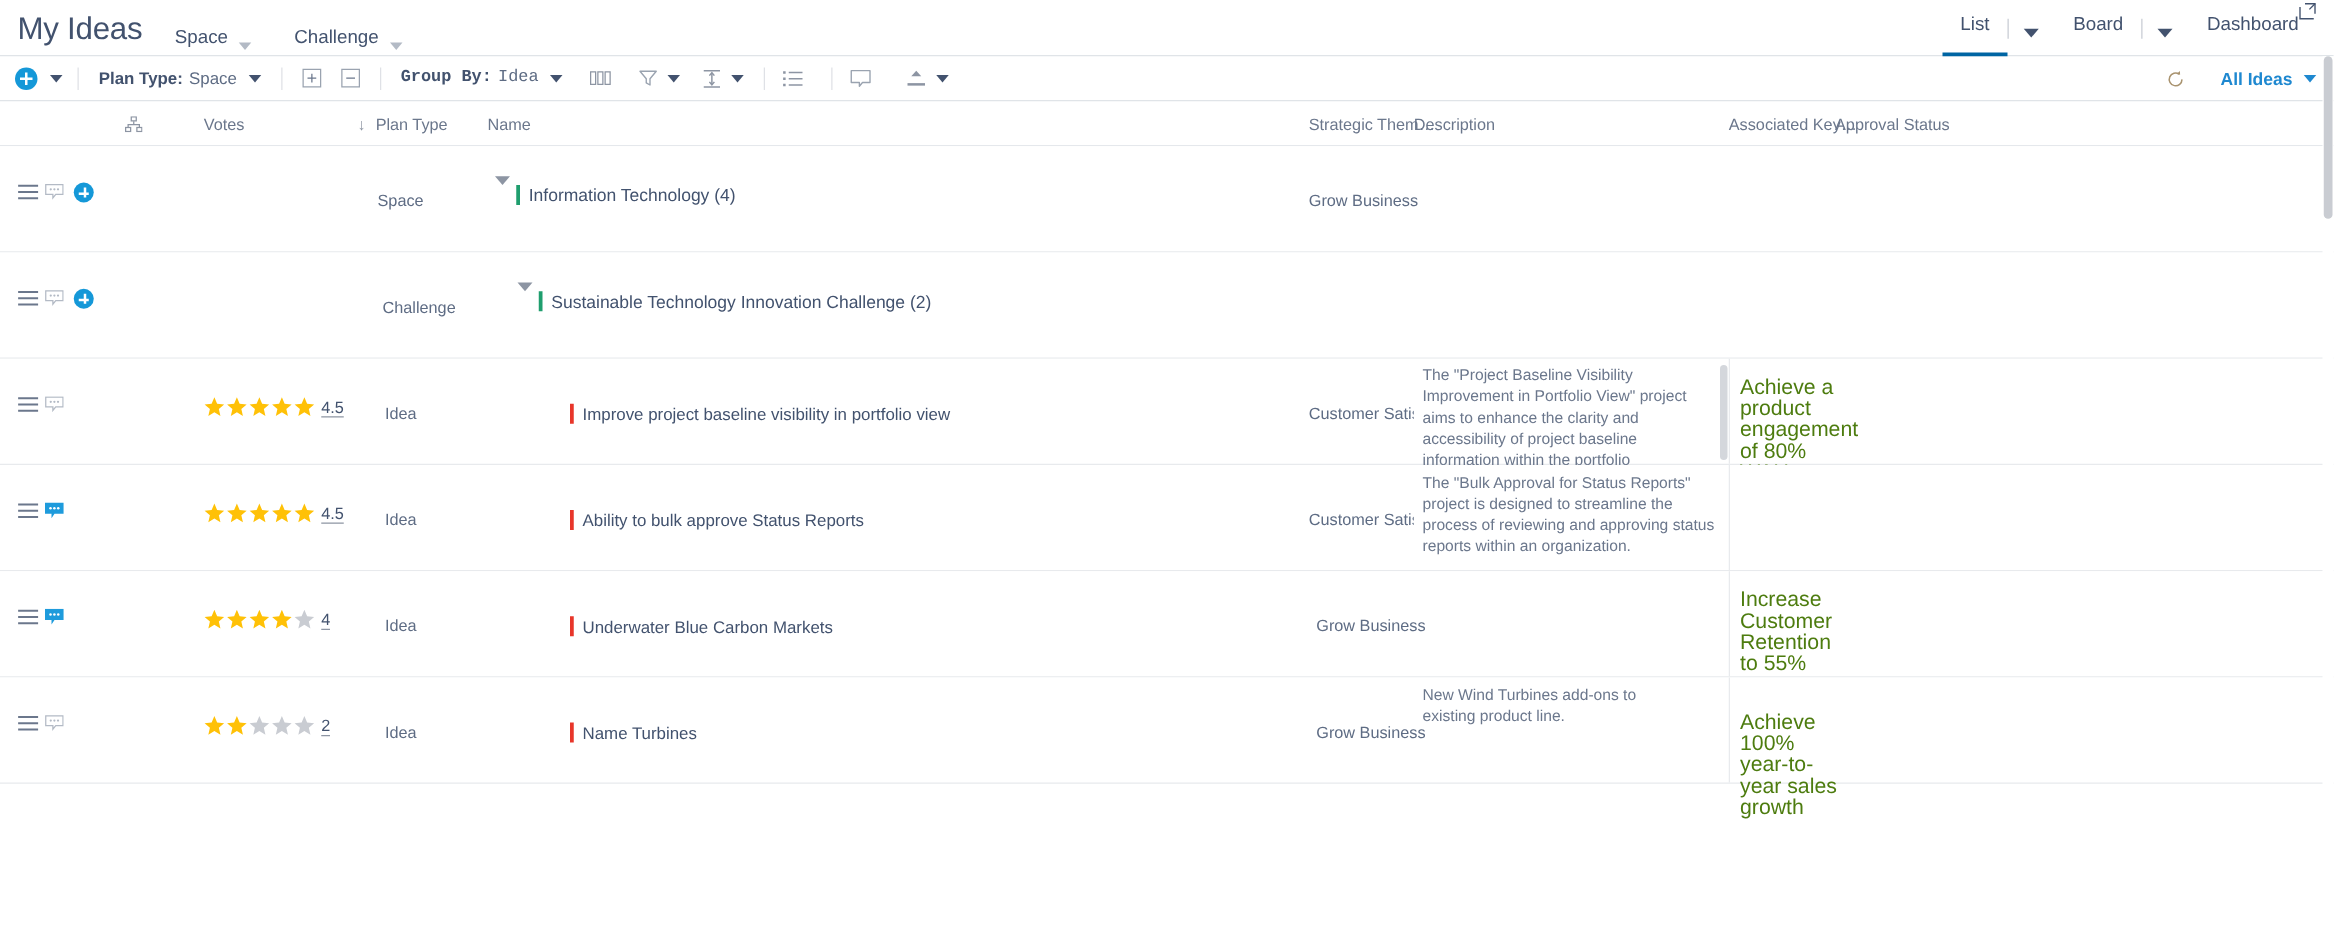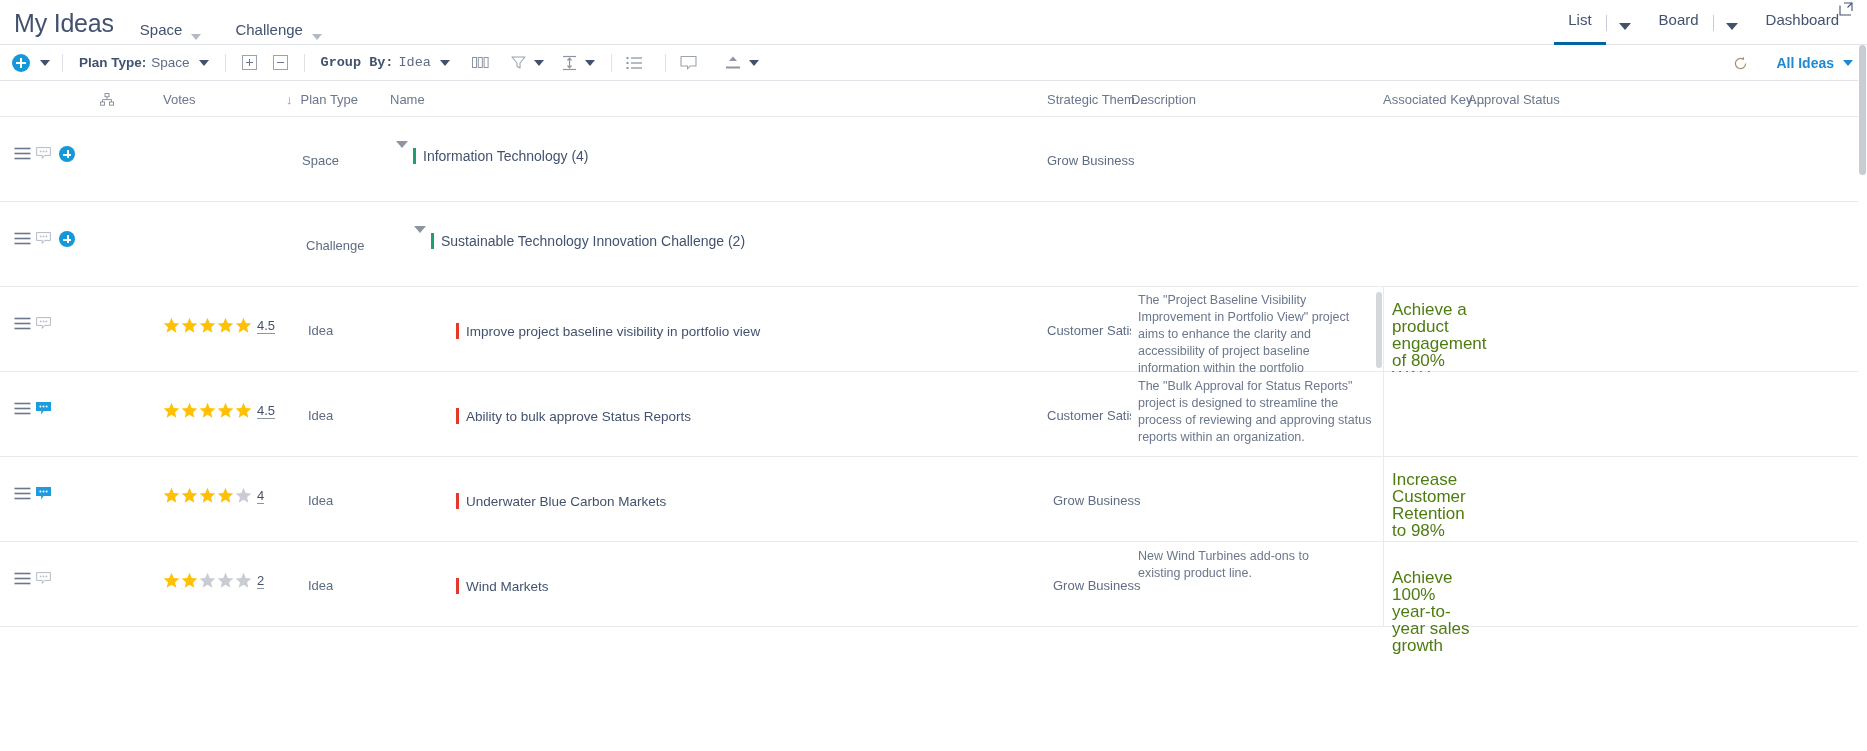--- a/index.html
+++ b/index.html
@@ -595,21 +595,21 @@
             </svg>
           <span class="vote-num">4</span>
         </div>
         <div class="cell" style="left:308px; top:36px;">Idea</div>
         <div class="cell name-wrap" style="left:456px; top:36px;">
           <span class="name-bar" style="background:#e8362a;"></span>
           <span class="name-txt">Underwater Blue Carbon Markets</span>
         </div>
         <div class="cell" style="left:1053px; top:36px;">Grow Business</div>
         <div class="vcol-div" style="left:1383px;"></div>
-        <div class="cell akr" style="left:1392px; top:14px; width:78px;">Increase Customer Retention to 98%</div>
+        <div class="cell akr" style="left:1392px; top:14px; width:78px;">Increase Customer Retention to 55%</div>
       </div>
 
       <div class="row" style="height:85px;">
         <div class="cell" style="left:14px; top:30px;">
           <svg class="drag-ico" width="17" height="13" viewBox="0 0 17 13">
             <line x1="0.5" y1="1.5" x2="16.5" y2="1.5" stroke="#6b778c" stroke-width="1.6"></line>
             <line x1="0.5" y1="6.5" x2="16.5" y2="6.5" stroke="#6b778c" stroke-width="1.6"></line>
             <line x1="0.5" y1="11.5" x2="16.5" y2="11.5" stroke="#6b778c" stroke-width="1.6"></line>
           </svg>
         </div>
@@ -635,21 +635,21 @@
               <path d="M10 1 L12.6 7.1 L19.2 7.7 L14.2 12 L15.7 18.5 L10 15 L4.3 18.5 L5.8 12 L0.8 7.7 L7.4 7.1 Z" fill="#c9ccd2"></path>
             </svg>
           <svg class="star" viewBox="0 0 20 20">
               <path d="M10 1 L12.6 7.1 L19.2 7.7 L14.2 12 L15.7 18.5 L10 15 L4.3 18.5 L5.8 12 L0.8 7.7 L7.4 7.1 Z" fill="#c9ccd2"></path>
             </svg>
           <span class="vote-num">2</span>
         </div>
         <div class="cell" style="left:308px; top:36px;">Idea</div>
         <div class="cell name-wrap" style="left:456px; top:36px;">
           <span class="name-bar" style="background:#e8362a;"></span>
-          <span class="name-txt">Wind Markets</span>
+          <span class="name-txt">Name Turbines</span>
         </div>
         <div class="cell" style="left:1053px; top:36px;">Grow Business</div>
         <div class="cell desc" style="left:1138px; top:6px; width:208px;">New Wind Turbines add-ons to existing product line.</div>
         <div class="vcol-div" style="left:1383px;"></div>
         <div class="cell akr" style="left:1392px; top:27px; width:78px;">Achieve 100% year-to-year sales growth</div>
       </div>
 
     </div>
   </div>
 

